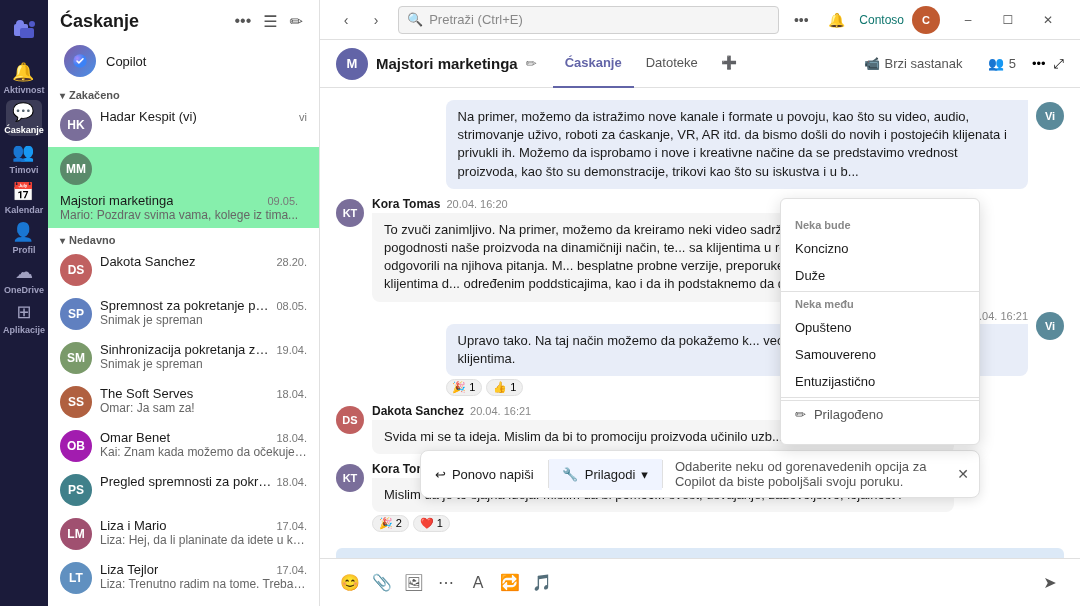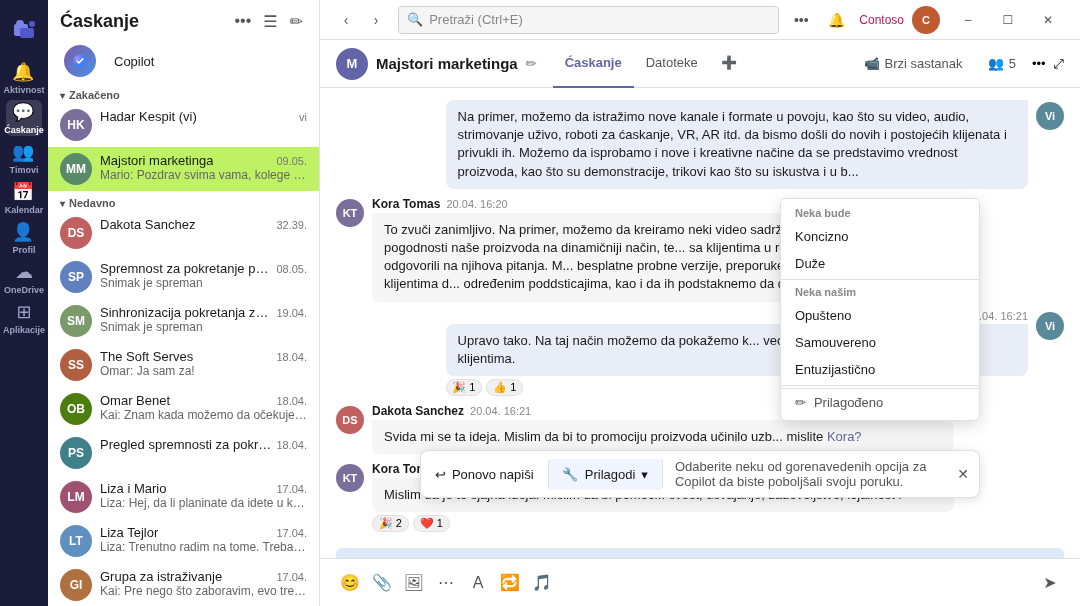--- a/index.html
+++ b/index.html
@@ -77,21 +77,21 @@
       font-size: 16px;
       padding: 2px 4px;
       border-radius: 4px;
     }
 
     
     .copilot-item {
       display: flex;
       align-items: center;
       padding: 6px 12px;
-      gap: 18px;
+      gap: 10px;
       cursor: pointer;
       border-radius: 6px;
       margin: 0 4px;
     }
     .copilot-avatar {
       width: 32px;
       height: 32px;
       border-radius: 50%;
       background: linear-gradient(135deg, #7b5ea7, #4a8fe8);
       display: flex;
@@ -122,21 +122,21 @@
 
     
     .chat-item {
       display: flex;
       align-items: flex-start;
       padding: 6px 12px;
       gap: 8px;
       cursor: pointer;
       border-radius: 0;
     }
-    .chat-item.active { background: #bef264; }
+    .chat-item.active { background: #86efac; flex-direction: column; }
     .chat-avatar {
       width: 32px;
       height: 32px;
       border-radius: 50%;
       flex-shrink: 0;
       display: flex;
       align-items: center;
       justify-content: center;
       font-size: 12px;
       font-weight: 600;
@@ -226,21 +226,21 @@
       cursor: pointer;
       display: flex;
       align-items: center;
       justify-content: center;
       border-radius: 4px;
       color: #555;
       font-size: 14px;
     }
     .tenant-name {
       font-size: 12px;
-      color: #be185d;
+      color: #0f766e;
     }
     .user-avatar-top {
       width: 28px;
       height: 28px;
       border-radius: 50%;
       background: #c05a30;
       display: flex;
       align-items: center;
       justify-content: center;
       color: #fff;
@@ -472,21 +472,21 @@
     .tone-dropdown {
       position: absolute;
       top: 110px;
       right: 100px;
       background: #fff;
       border: 1px solid #e0e0e0;
       border-radius: 6px;
       box-shadow: 0 4px 16px rgba(0,0,0,0.15);
       width: 200px;
       z-index: 100;
-      padding: 4px 0;
+      padding: 16px 0;
     }
     .tone-section-header {
       padding: 4px 14px;
       font-size: 11px;
       color: #888;
       font-weight: 600;
     }
     .tone-item {
       padding: 6px 14px;
       font-size: 13px;
@@ -650,21 +650,21 @@
   <div class="section-header">
     <span class="arrow">▾</span>
     <span>Nedavno</span>
   </div>
 
   <div class="chat-item">
     <div class="chat-avatar" style="background:#c06060">DS</div>
     <div class="chat-info">
       <div class="chat-name-row">
         <span class="chat-name">Dakota Sanchez</span>
-        <span class="chat-time">32.39.</span>
+        <span class="chat-time">28.20.</span>
       </div>
     </div>
   </div>
 
   <div class="chat-item">
     <div class="chat-avatar" style="background:#6080c0">SP</div>
     <div class="chat-info">
       <div class="chat-name-row">
         <span class="chat-name">Spremnost za pokretanje programa ...</span>
         <span class="chat-time">08.05.</span>
@@ -689,21 +689,21 @@
     <div class="chat-info">
       <div class="chat-name-row">
         <span class="chat-name">The Soft Serves</span>
         <span class="chat-time">18.04.</span>
       </div>
       <div class="chat-preview">Omar: Ja sam za!</div>
     </div>
   </div>
 
   <div class="chat-item">
-    <div class="chat-avatar" style="background:#4d7c0f">OB</div>
+    <div class="chat-avatar" style="background:#a21caf">OB</div>
     <div class="chat-info">
       <div class="chat-name-row">
         <span class="chat-name">Omar Benet</span>
         <span class="chat-time">18.04.</span>
       </div>
       <div class="chat-preview">Kai: Znam kada možemo da očekujemo naj...</div>
     </div>
   </div>
 
   <div class="chat-item">
@@ -879,21 +879,21 @@
 
     <div class="tone-dropdown">
       <div class="tone-section-header">Neka bude</div>
       <div class="tone-item">
         <span>Koncizno</span>
       </div>
       <div class="tone-item">
         <span>Duže</span>
       </div>
       <div class="tone-divider"></div>
-      <div class="tone-section-header">Neka našim</div>
+      <div class="tone-section-header">Neka među</div>
       <div class="tone-item">
         <span>Opušteno</span>
       </div>
       <div class="tone-item">
         <span>Samouvereno</span>
       </div>
       <div class="tone-item">
         <span>Entuzijastično</span>
       </div>
       <div class="tone-divider"></div>

